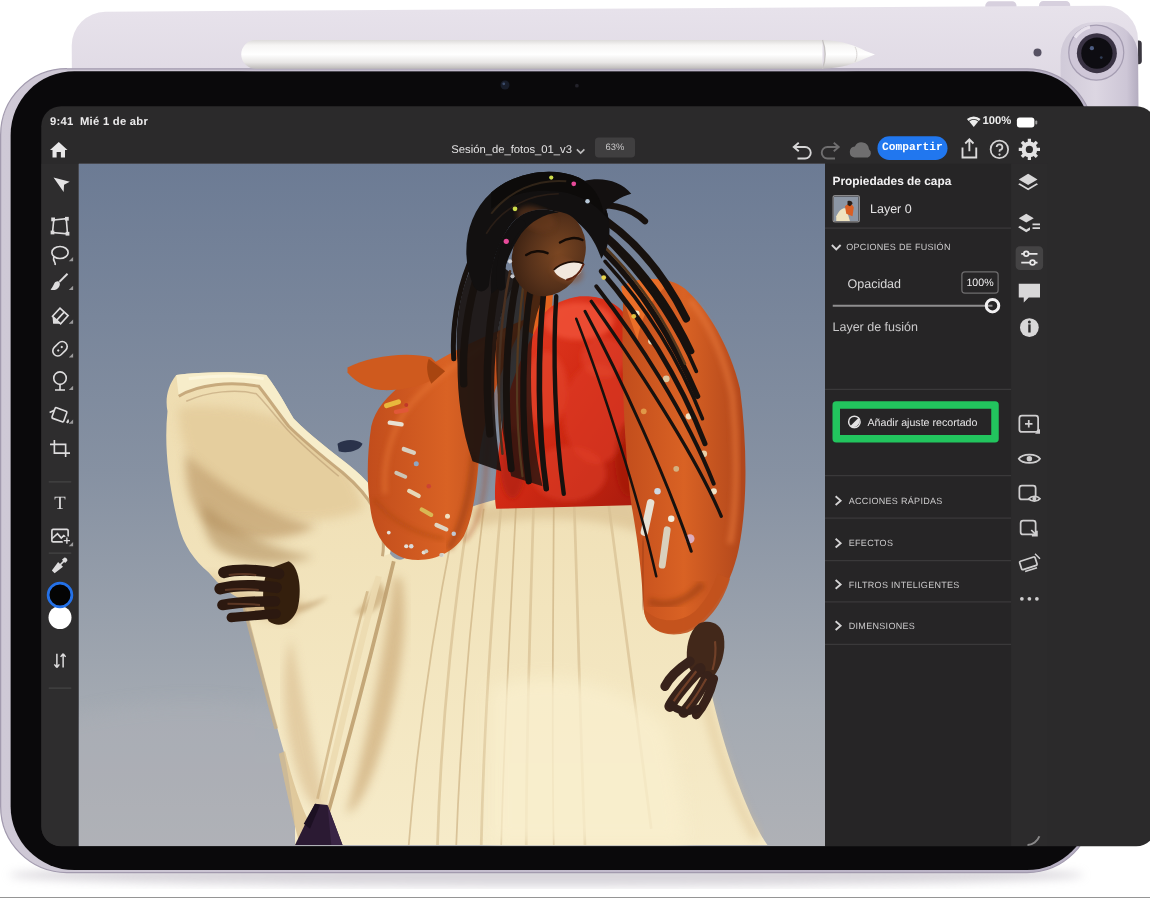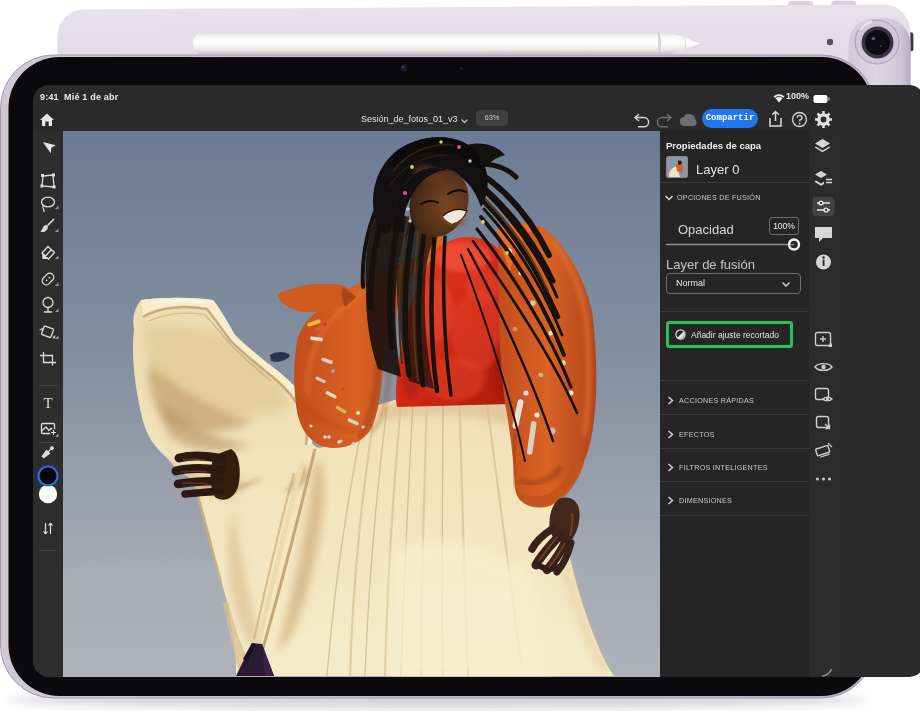--- a/index.html
+++ b/index.html
@@ -7,24 +7,24 @@
  font-family:"Liberation Sans",sans-serif;-webkit-font-smoothing:antialiased;}
 #hw{position:absolute;left:0;top:0;}
 #screen{position:absolute;left:33px;top:85px;width:892px;height:592px;border-radius:16px;
  background:#2b2a2b;overflow:hidden;}
 .abs{position:absolute;}
 #leftrail{position:absolute;left:0;top:46px;width:30px;bottom:0;background:#2e2d2e;}
 #canvasbox{position:absolute;left:30px;top:46px;width:597px;height:546px;background:#8a94a3;}
 #panel{position:absolute;left:627px;top:46px;width:149px;bottom:0;background:#262526;}
 #rightrail{position:absolute;left:776px;top:46px;width:29px;bottom:0;background:#2c2b2c;}
 .st{color:#ecebec;font-size:9px;letter-spacing:.2px;font-weight:bold;}
-.ptxt{color:#d8d7d8;font-size:13px;}
+.ptxt{color:#d8d7d8;font-size:10px;}
 .sect{color:#cbcacb;font-size:7.2px;letter-spacing:.25px;}
 .divid{position:absolute;left:0;right:0;height:1px;background:#3a393a;}
-.btn{position:absolute;left:6px;width:121px;height:21px;border:3px solid #22c55e;border-radius:3px;
+.btn{position:absolute;left:6px;width:121px;height:21px;border:6px solid #22c55e;border-radius:3px;
  color:#e6e5e6;font-size:8.5px;display:flex;align-items:center;}
 </style>
 </head>
 <body>
 <svg id="hw" width="920" height="718" viewBox="0 0 920 718">
  <defs>
   <linearGradient id="backg" x1="0" y1="0" x2="0" y2="1">
    <stop offset="0" stop-color="#e7e2eb"></stop>
         <stop offset=".12" stop-color="#ddd7e2"></stop>
    <stop offset=".5" stop-color="#d8d2de"></stop>
@@ -485,26 +485,20 @@
         <path d="M1.5,2 L5,5.5 L8.5,2" stroke="#d4d3d4" stroke-width="1.5" fill="none"></path>
       </svg>
   <div class="abs sect" style="left:17px;top:62px;">OPCIONES DE FUSIÓN</div>
   <div class="abs ptxt" style="left:18px;top:91px;">Opacidad</div>
   <div class="abs" style="left:109px;top:86px;width:28px;height:16px;border:1px solid #6e6d6e;border-radius:3px;color:#efeeef;font-size:8.5px;line-height:16px;text-align:center;">100%</div>
   <svg class="abs" style="left:6px;top:107px;" width="136" height="13" viewBox="0 0 136 13">
    <path d="M0,6.5 L128,6.5" stroke="#8f8e8f" stroke-width="1.6"></path>
    <circle cx="128" cy="6.5" r="5" fill="none" stroke="#f2f1f2" stroke-width="2.4"></circle>
   </svg>
   <div class="abs ptxt" style="left:6px;top:126px;color:#c9c8c9;">Layer de fusión</div>
-  <div class="abs" style="left:6px;top:142px;width:133px;height:19px;border:1px solid #6e6d6e;border-radius:4px;">
-   <div class="abs" style="left:9px;top:4px;font-size:9px;color:#ecebec;">Normal</div>
-   <svg class="abs" style="right:9px;top:7px;" width="10" height="7" viewBox="0 0 10 7">
-          <path d="M1.5,1.5 L5,5 L8.5,1.5" stroke="#d4d3d4" stroke-width="1.4" fill="none"></path>
-        </svg>
-  </div>
   <div class="divid" style="top:180px;"></div>
   <div class="btn" style="top:190px;">
    <svg width="11" height="11" viewBox="0 0 11 11" style="margin:0 5px 0 6px;">
           <circle cx="5.5" cy="5.5" r="4.6" fill="none" stroke="#e2e1e2" stroke-width="1.2"></circle>
           <path d="M2.3,8.7 A4.6,4.6 0 0 0 8.7,2.3 Z" fill="#e2e1e2"></path>
         </svg>
    <span>Añadir ajuste recortado</span>
   </div>
   <div class="divid" style="top:249px;"></div>
   <svg class="abs" style="left:7px;top:265px;" width="7" height="9" viewBox="0 0 7 9">

